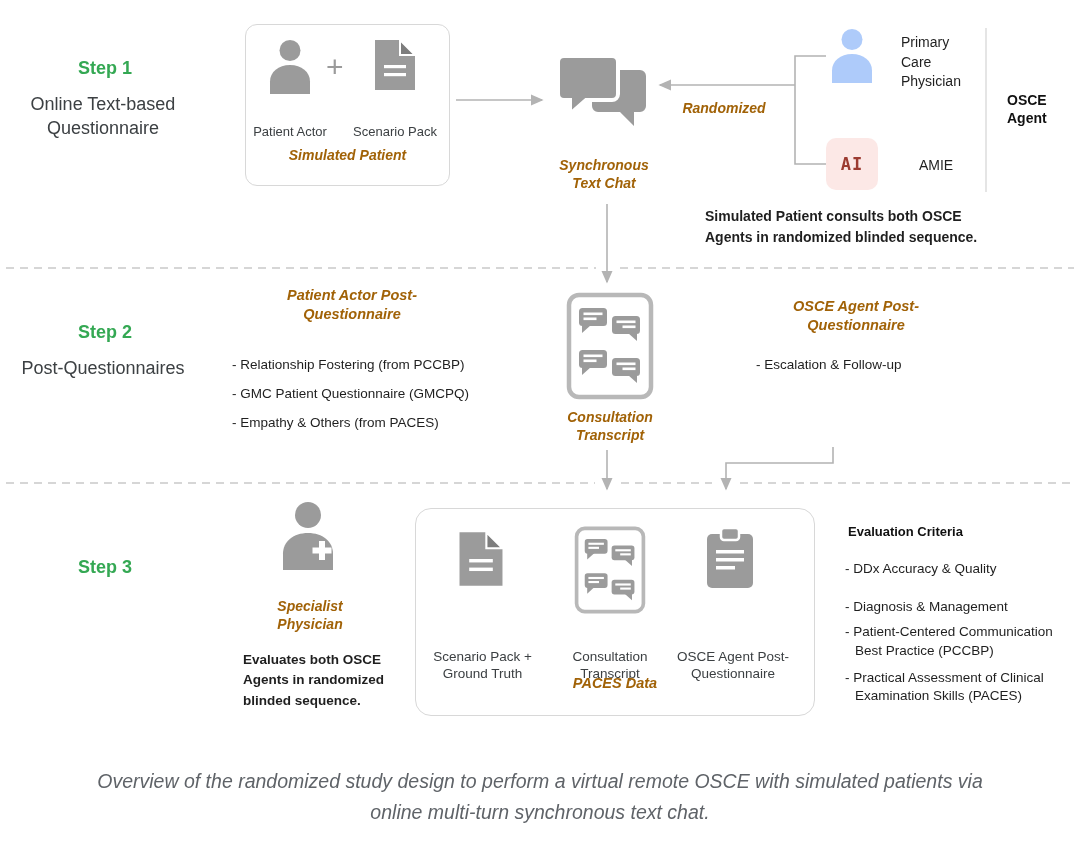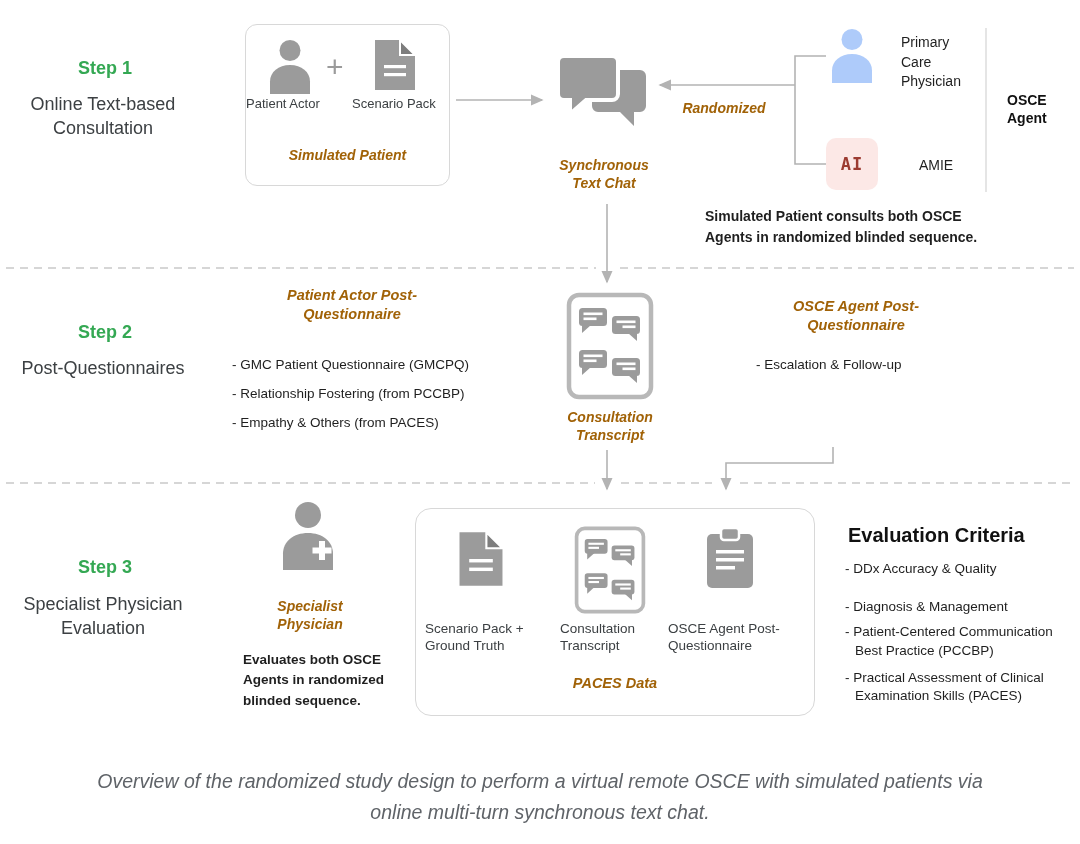--- a/index.html
+++ b/index.html
@@ -9,32 +9,32 @@
   .abs { position:absolute; }
   .overlay { position:absolute; left:0; top:0; pointer-events:none; }
   .conn { stroke:#b3b3b3; stroke-width:1.6; fill:none; }
   .dash { stroke:#c9c9c9; stroke-width:1.5; stroke-dasharray:8 6; }
   .fg { fill:var(--icon-gray); }
   .fgb { fill:var(--blue); }
   .step-label { color:var(--green); font-weight:bold; font-size:18px; text-align:center; }
   .step-title { font-size:18px; color:#3c4043; text-align:center; line-height:1.32; }
   .bold-label { font-weight:bold; font-size:14px; text-align:center; line-height:1.3; color:#a16207;font-style:italic; }
   .bold-left { font-weight:bold; font-size:14px; text-align:left; line-height:1.3; color:#111; }
-  .small { font-size:13px; line-height:1.28; color:#3c4043; }
+  .small { font-size:13px; line-height:1.28; text-align:center; color:#3c4043;margin-top:28px; }
   .list { font-size:13.5px; line-height:1.35; color:#1f1f1f; text-align:left; }
   .list .li { margin-bottom:11px; padding-left:10px; text-indent:-10px; }
   .note { font-size:14px; color:#1f1f1f; line-height:1.5; text-align:left;font-weight:bold; }
   .plus { font-size:30px; color:var(--icon-gray); font-weight:400; line-height:1; }
   .rounded-box { border:1.5px solid #d8d8d8; border-radius:14px; background:#fff; }
   .ai-box { width:52px; height:52px; background:var(--pink); border-radius:10px;
             display:flex; align-items:center; justify-content:center;
             font-family:"DejaVu Sans Mono", monospace; font-weight:bold; font-size:17px;
             color:var(--ai-red); letter-spacing:1px; }
   .caption { font-style:italic; font-size:19.5px; color:#5f6368; text-align:center; line-height:1.6; }
-  .criteria-title { font-weight:bold; font-size:20px; color:#111; text-align:left; }
+  .criteria-title { font-weight:bold; font-size:13px; color:#111; text-align:left; }
 </style>
 </head>
 <body>
 
 <div class="canvas">
 
   <svg class="overlay" width="1080" height="844" viewBox="0 0 1080 844">
     <defs>
       <marker id="arr" markerWidth="9" markerHeight="8" refX="7" refY="3.5" orient="auto">
         <path d="M0 0 L8 3.5 L0 7 Z" fill="#b3b3b3"></path>
@@ -52,21 +52,21 @@
 
     <line x1="607" y1="450" x2="607" y2="489" class="conn" marker-end="url(#arr)"></line>
     <path d="M833 447 V463 H726 V489" class="conn" marker-end="url(#arr)"></path>
 
     <line x1="6" y1="483" x2="595" y2="483" class="dash"></line>
     <line x1="621" y1="483" x2="712" y2="483" class="dash"></line>
     <line x1="740" y1="483" x2="1074" y2="483" class="dash"></line>
   </svg>
 
   <div class="abs step-label" style="left:55px;top:58px;width:100px">Step 1</div>
-  <div class="abs step-title" style="left:8px;top:93px;width:190px">Online Text-based Consultation</div>
+  <div class="abs step-title" style="left:8px;top:93px;width:190px">Online Text-based Questionnaire</div>
 
   <div class="abs rounded-box" style="left:245px;top:24px;width:205px;height:162px;border-radius:12px"></div>
 
   <div class="abs" style="left:264px;top:38px">
     <svg width="52" height="56" viewBox="0 0 52 56">
       <circle cx="26" cy="12.5" r="10.5" class="fg"></circle>
       <path d="M26 27 C14.5 27 6 34 6 43.5 V56 H46 V43.5 C46 34 37.5 27 26 27 Z" class="fg"></path>
     </svg>
   </div>
   <div class="abs plus" style="left:326px;top:52px">+</div>
@@ -107,22 +107,22 @@
 
   <div class="abs bold-left" style="left:1007px;top:91px;width:70px">OSCE Agent</div>
 
   <div class="abs note" style="left:705px;top:206px;width:292px">Simulated Patient consults both OSCE Agents in randomized blinded sequence.</div>
 
   <div class="abs step-label" style="left:55px;top:322px;width:100px">Step 2</div>
   <div class="abs step-title" style="left:8px;top:357px;width:190px">Post-Questionnaires</div>
 
   <div class="abs bold-label" style="left:252px;top:286px;width:200px;font-size:14.5px">Patient Actor Post-Questionnaire</div>
   <div class="abs list" style="left:232px;top:356px;width:245px">
+    <div class="li">- Relationship Fostering (from PCCBP)</div>
     <div class="li">- GMC Patient Questionnaire (GMCPQ)</div>
-    <div class="li">- Relationship Fostering (from PCCBP)</div>
     <div class="li">- Empathy &amp; Others (from PACES)</div>
   </div>
 
   <div class="abs" style="left:566px;top:292px">
     <svg width="88" height="108" viewBox="0 0 88 108">
       <rect x="3" y="3" width="82" height="102" rx="10" fill="#fff" stroke="#b8b8b8" stroke-width="4.5"></rect>
       <g transform="translate(13,16)">
         <rect width="28" height="18" rx="3.5" class="fg"></rect>
           <path d="M3 17 V25 L12 17 Z" class="fg"></path>
         <rect x="4.5" y="4.5" width="19" height="2.6" fill="#fff"></rect>
@@ -149,21 +149,20 @@
     </svg>
   </div>
   <div class="abs bold-label" style="left:554px;top:408px;width:112px">Consultation Transcript</div>
 
   <div class="abs bold-label" style="left:756px;top:297px;width:200px;font-size:14.5px">OSCE Agent Post-Questionnaire</div>
   <div class="abs list" style="left:756px;top:356px;width:230px">
     <div class="li">- Escalation &amp; Follow-up</div>
   </div>
 
   <div class="abs step-label" style="left:55px;top:557px;width:100px">Step 3</div>
-  <div class="abs step-title" style="left:3px;top:593px;width:200px">Specialist Physician Evaluation</div>
 
   <div class="abs" style="left:276px;top:500px">
     <svg width="64" height="70" viewBox="0 0 64 70">
       <circle cx="32" cy="15" r="13" class="fg"></circle>
       <path d="M32 33 C17.5 33 7 41.5 7 53.5 V70 H57 V53.5 C57 41.5 46.5 33 32 33 Z" class="fg"></path>
       <rect x="43" y="41" width="6" height="19" fill="#fff"></rect>
       <rect x="36.5" y="47.5" width="19" height="6" fill="#fff"></rect>
     </svg>
   </div>
   <div class="abs bold-label" style="left:260px;top:597px;width:100px">Specialist Physician</div>

